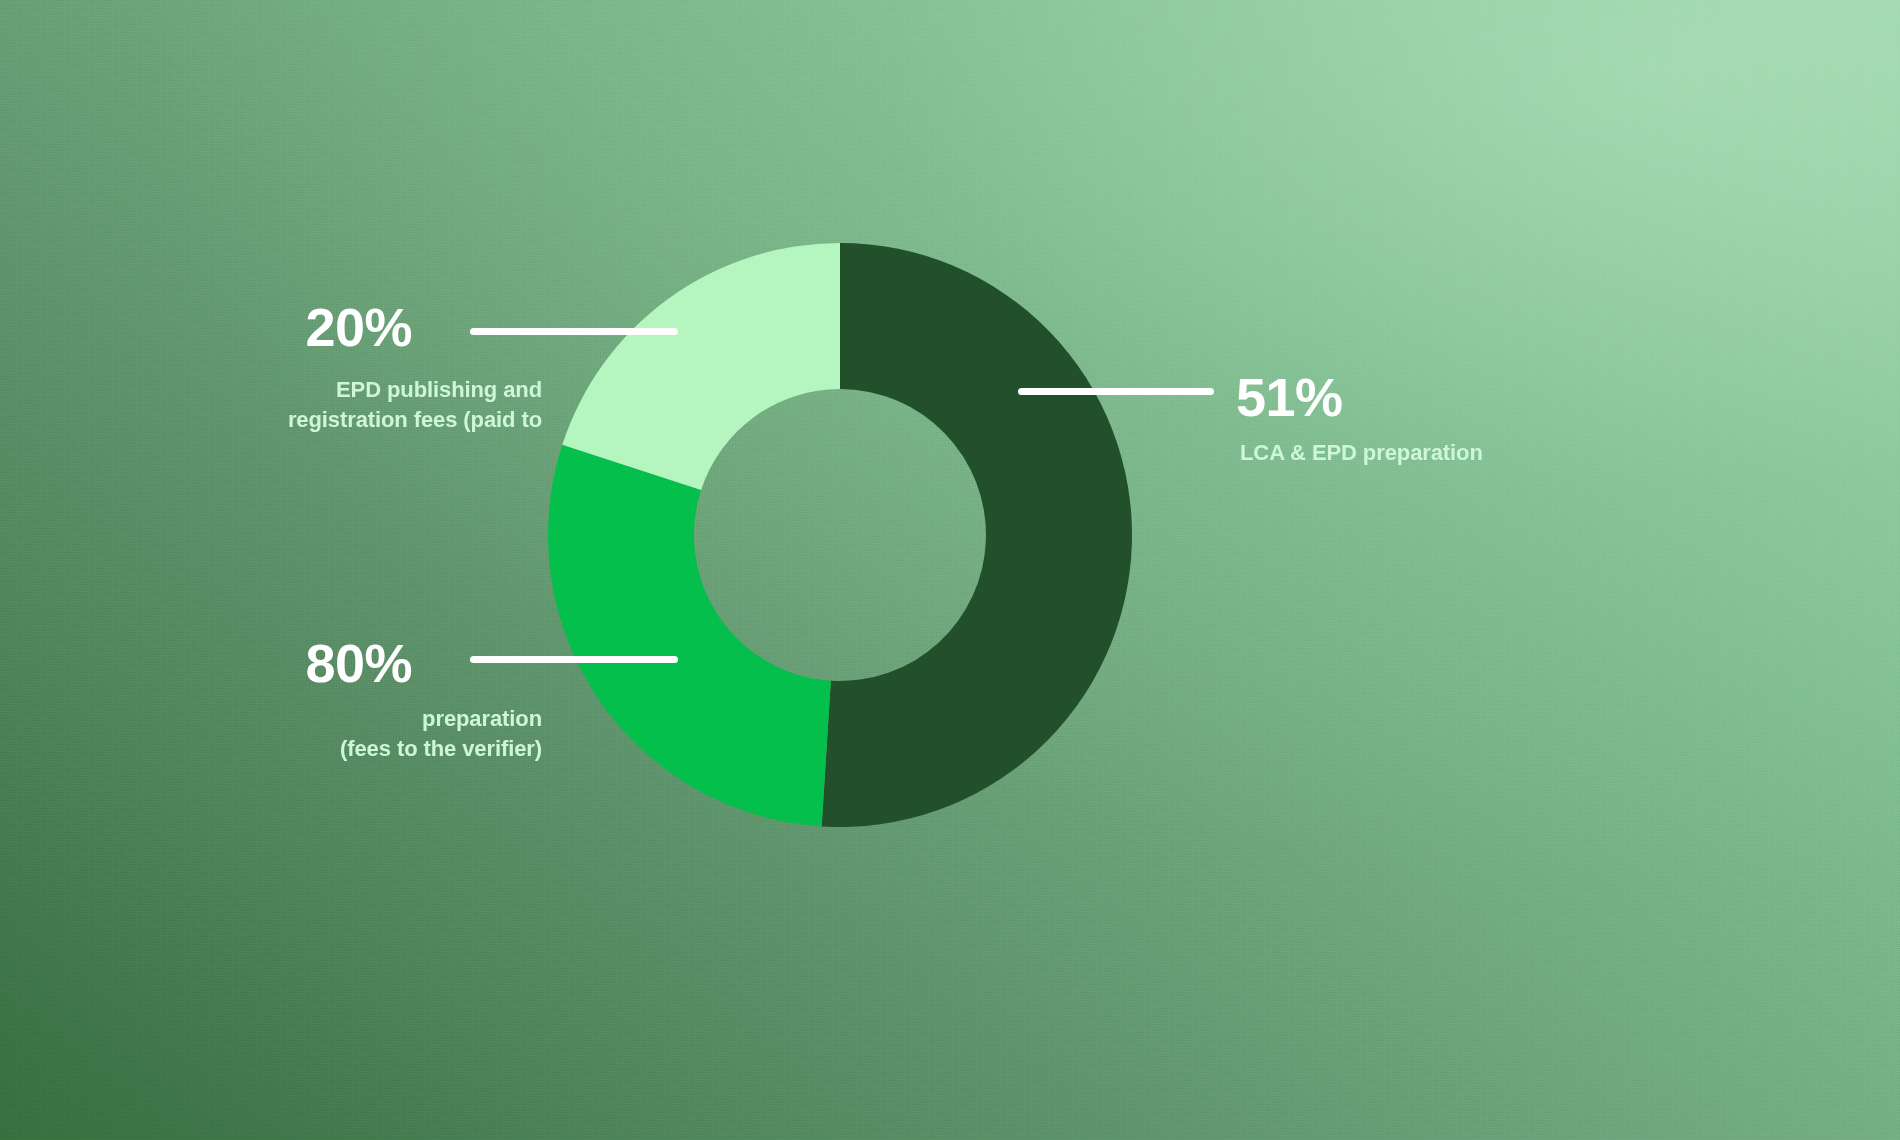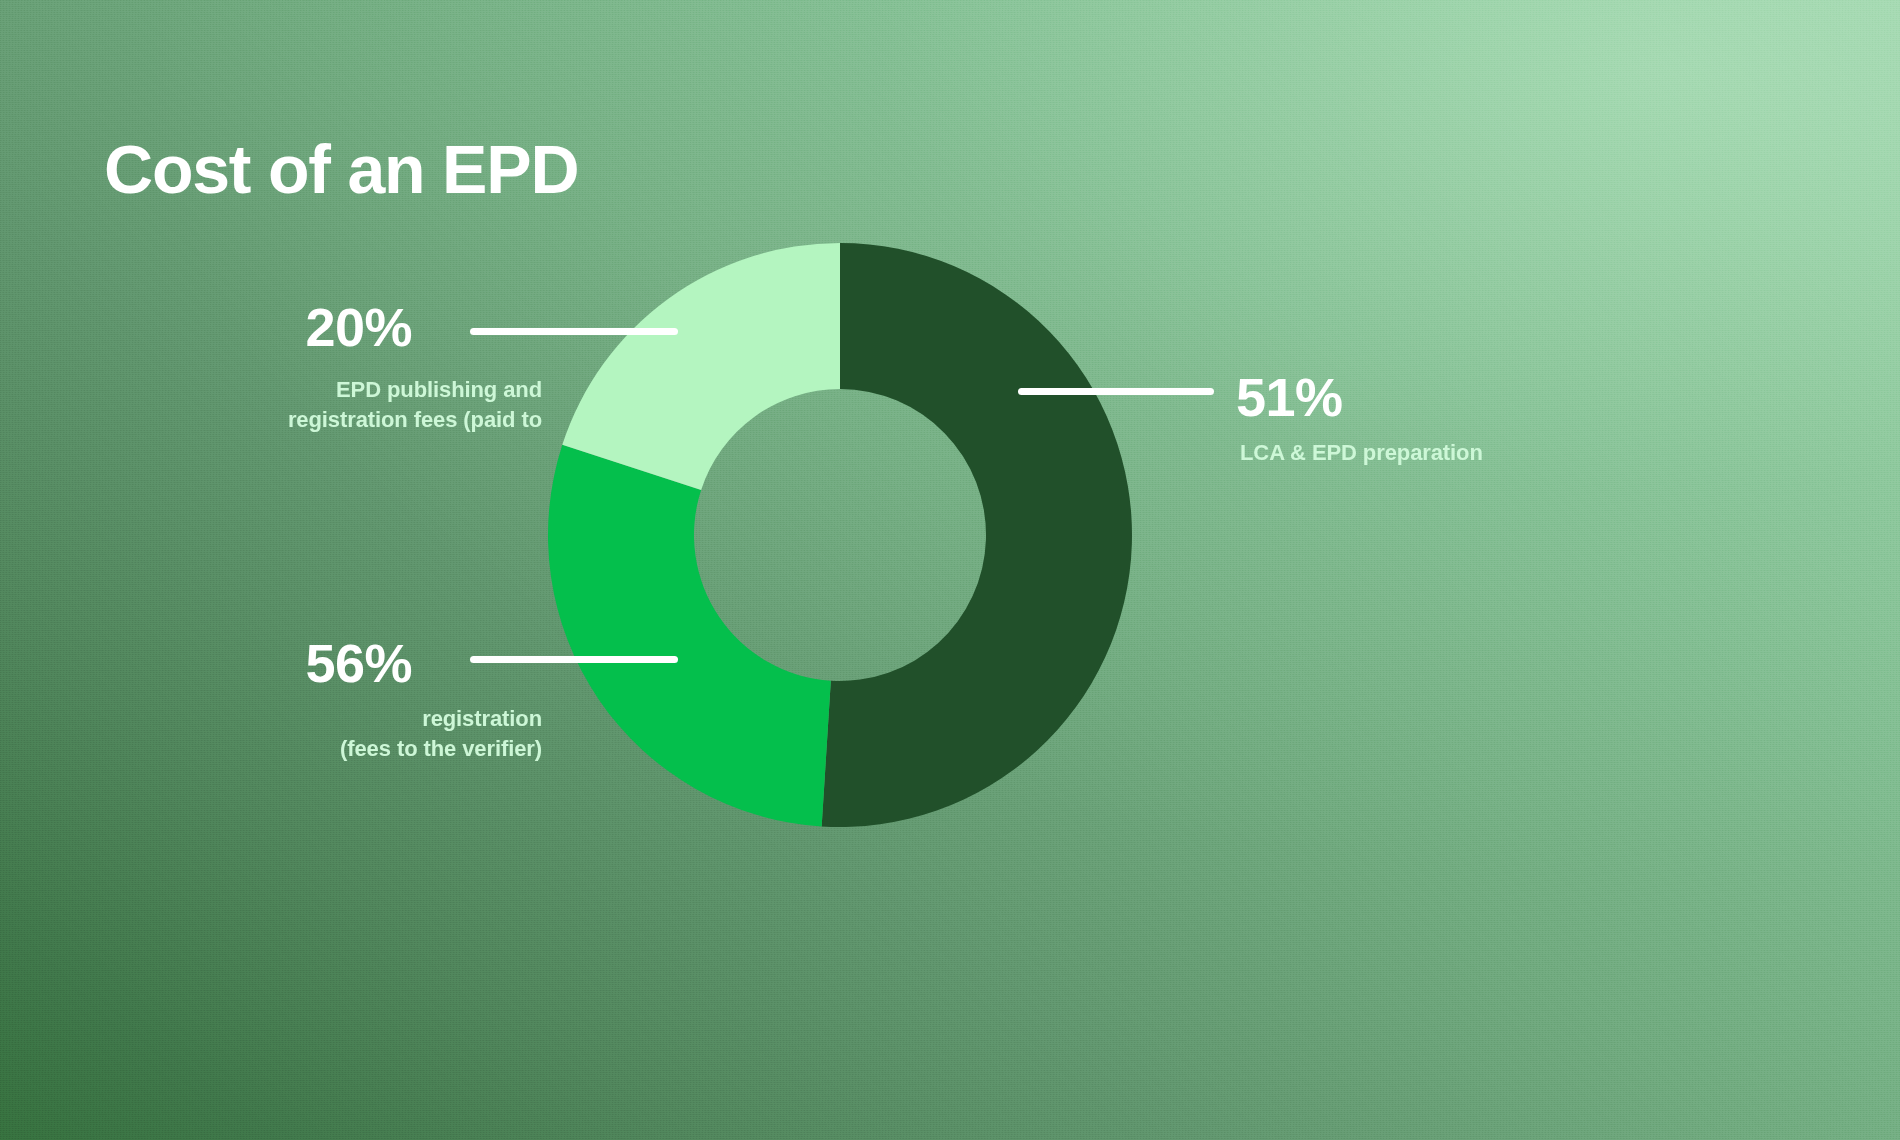--- a/index.html
+++ b/index.html
@@ -134,21 +134,20 @@
 <body>
 
 <div id="stage">
 
   <div id="bg-gradient"></div>
   <div id="bg-glow"></div>
   <div id="bg-noise"></div>
 
   <div id="content">
 
-    <h1 id="page-title">Cost of an EPD</h1>
 
     <div id="donut-wrap">
       <svg id="donut-svg" viewBox="0 0 584 584">
         <g id="donut-slices">
             <path d="M 292 0 A 292 292 0 1 1 273.6651682974406 583.4238047010554 L 282.8325841487203 437.7119023505277 A 146 146 0 1 0 292 146 Z" fill="#21502A"></path>
             <path d="M 273.6651682974406 583.4238047010554 A 292 292 0 0 1 14.291497241815193 201.76703764251528 L 153.1457486209076 246.88351882125764 A 146 146 0 0 0 282.8325841487203 437.7119023505277 Z" fill="#04BF4C"></path>
             <path d="M 14.291497241815193 201.76703764251528 A 292 292 0 0 1 291.99999999999994 0 L 292 146 A 146 146 0 0 0 153.1457486209076 246.88351882125764 Z" fill="#B4F5C0"></path>
           </g>
       </svg>
     </div>
@@ -156,24 +155,24 @@
     <div class="callout" id="callout-20">
       <div class="pct">20%</div>
       <div class="leader"></div>
       <div class="desc">
         <span>EPD publishing and</span><br>
         <span>registration fees (paid to</span><br>
       </div>
     </div>
 
     <div class="callout" id="callout-29">
-      <div class="pct">56%</div>
+      <div class="pct">80%</div>
       <div class="leader"></div>
       <div class="desc">
-        <span>registration</span><br>
+        <span>preparation</span><br>
         <span>(fees to the verifier)</span>
       </div>
     </div>
 
     <div class="callout" id="callout-51">
       <div class="leader"></div>
       <div class="pct">51%</div>
       <div class="desc">LCA &amp; EPD preparation</div>
     </div>
 

